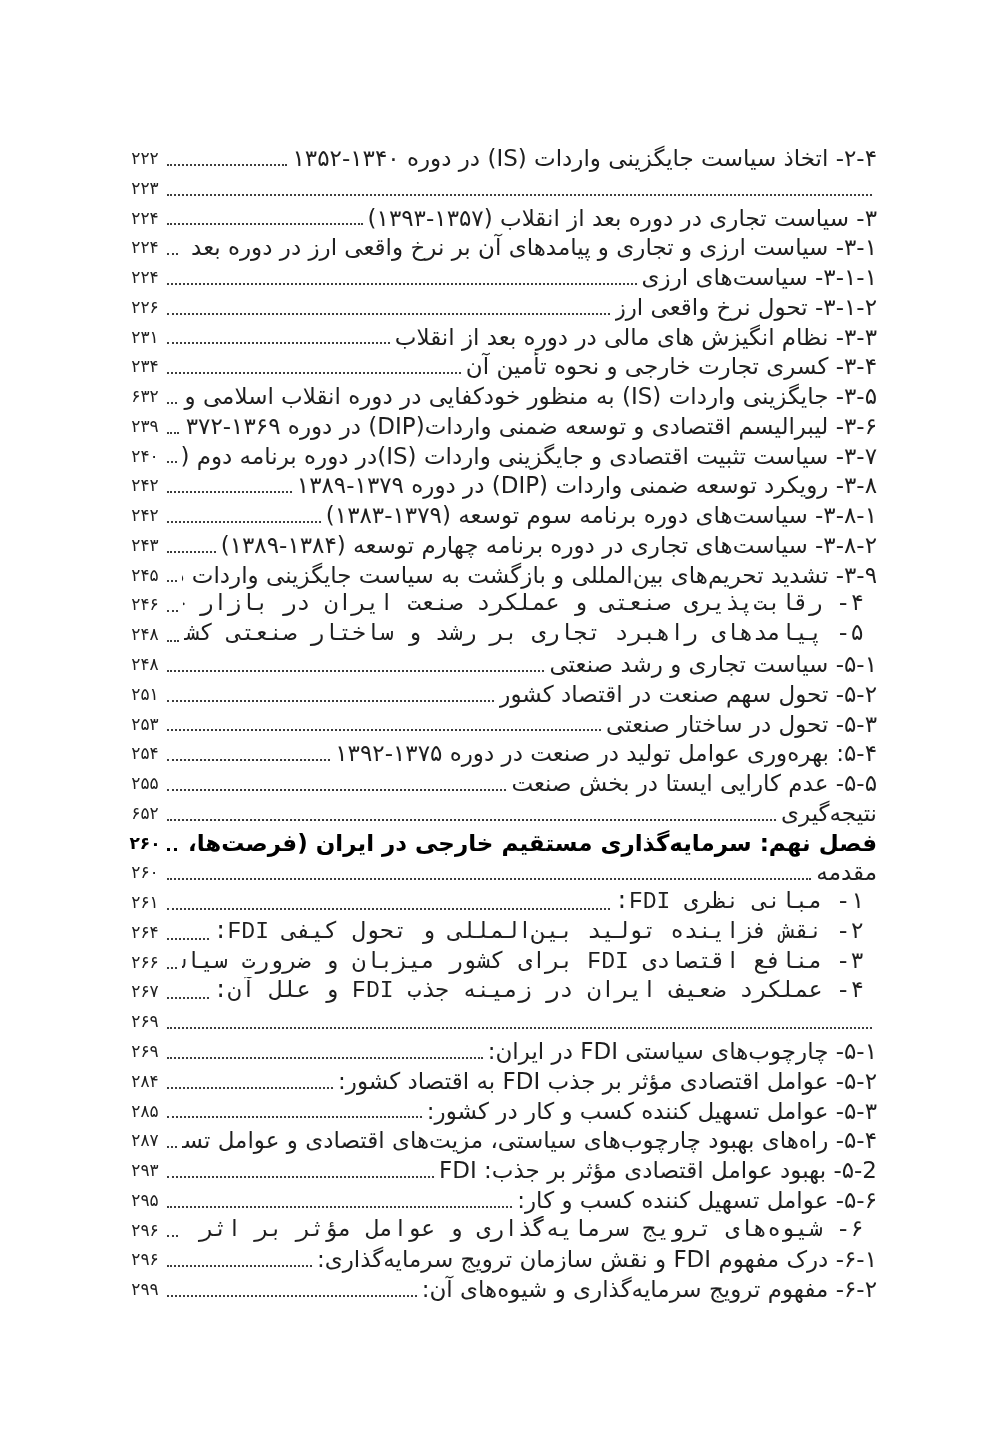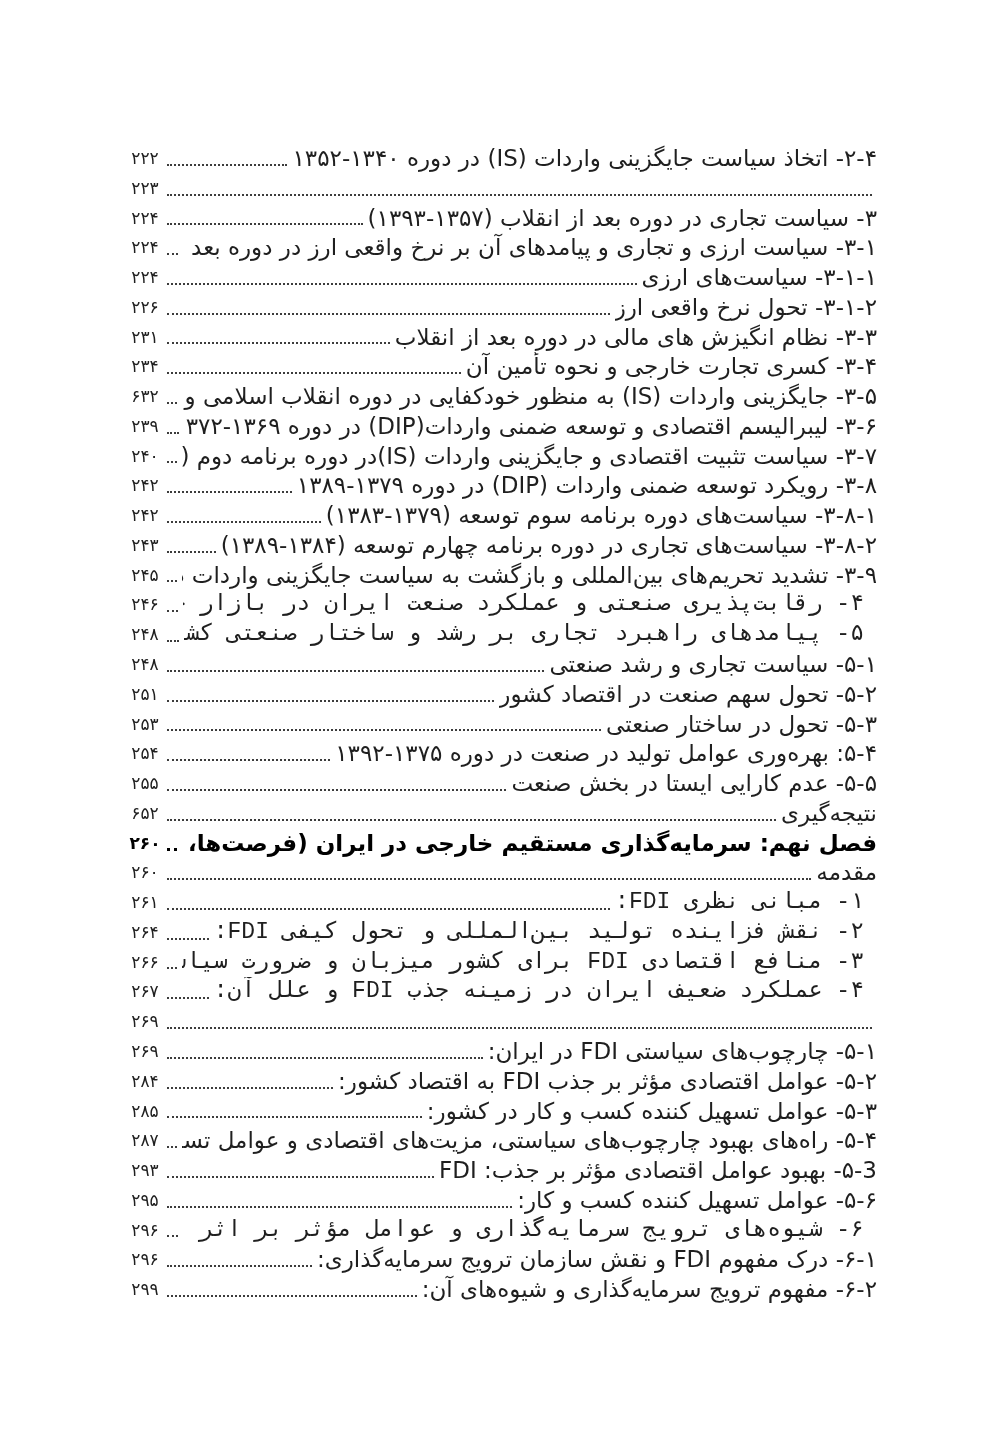--- a/index.html
+++ b/index.html
@@ -203,21 +203,21 @@
     <span class="t">۵-۳- عوامل تسهیل کننده کسب و کار در کشور:</span>
     <span class="dots"></span>
     <span class="p">۲۸۵</span>
   </div>
       <div class="row">
     <span class="t">۵-۴- راه‌های بهبود چارچوب‌های سیاستی، مزیت‌های اقتصادی و عوامل تسهیل‌کننده کسب و کار در کشور:</span>
     <span class="dots"></span>
     <span class="p">۲۸۷</span>
   </div>
       <div class="row">
-    <span class="t">۵-3- بهبود عوامل اقتصادی مؤثر بر جذب: FDI</span>
+    <span class="t">۵-2- بهبود عوامل اقتصادی مؤثر بر جذب: FDI</span>
     <span class="dots"></span>
     <span class="p">۲۹۳</span>
   </div>
       <div class="row">
     <span class="t">۵-۶- عوامل تسهیل کننده کسب و کار:</span>
     <span class="dots"></span>
     <span class="p">۲۹۵</span>
   </div>
       <div class="row indent">
     <span class="t">۶- شیوه‌های ترویج سرمایه‌گذاری و عوامل مؤثر بر اثر بخشی آن</span>

